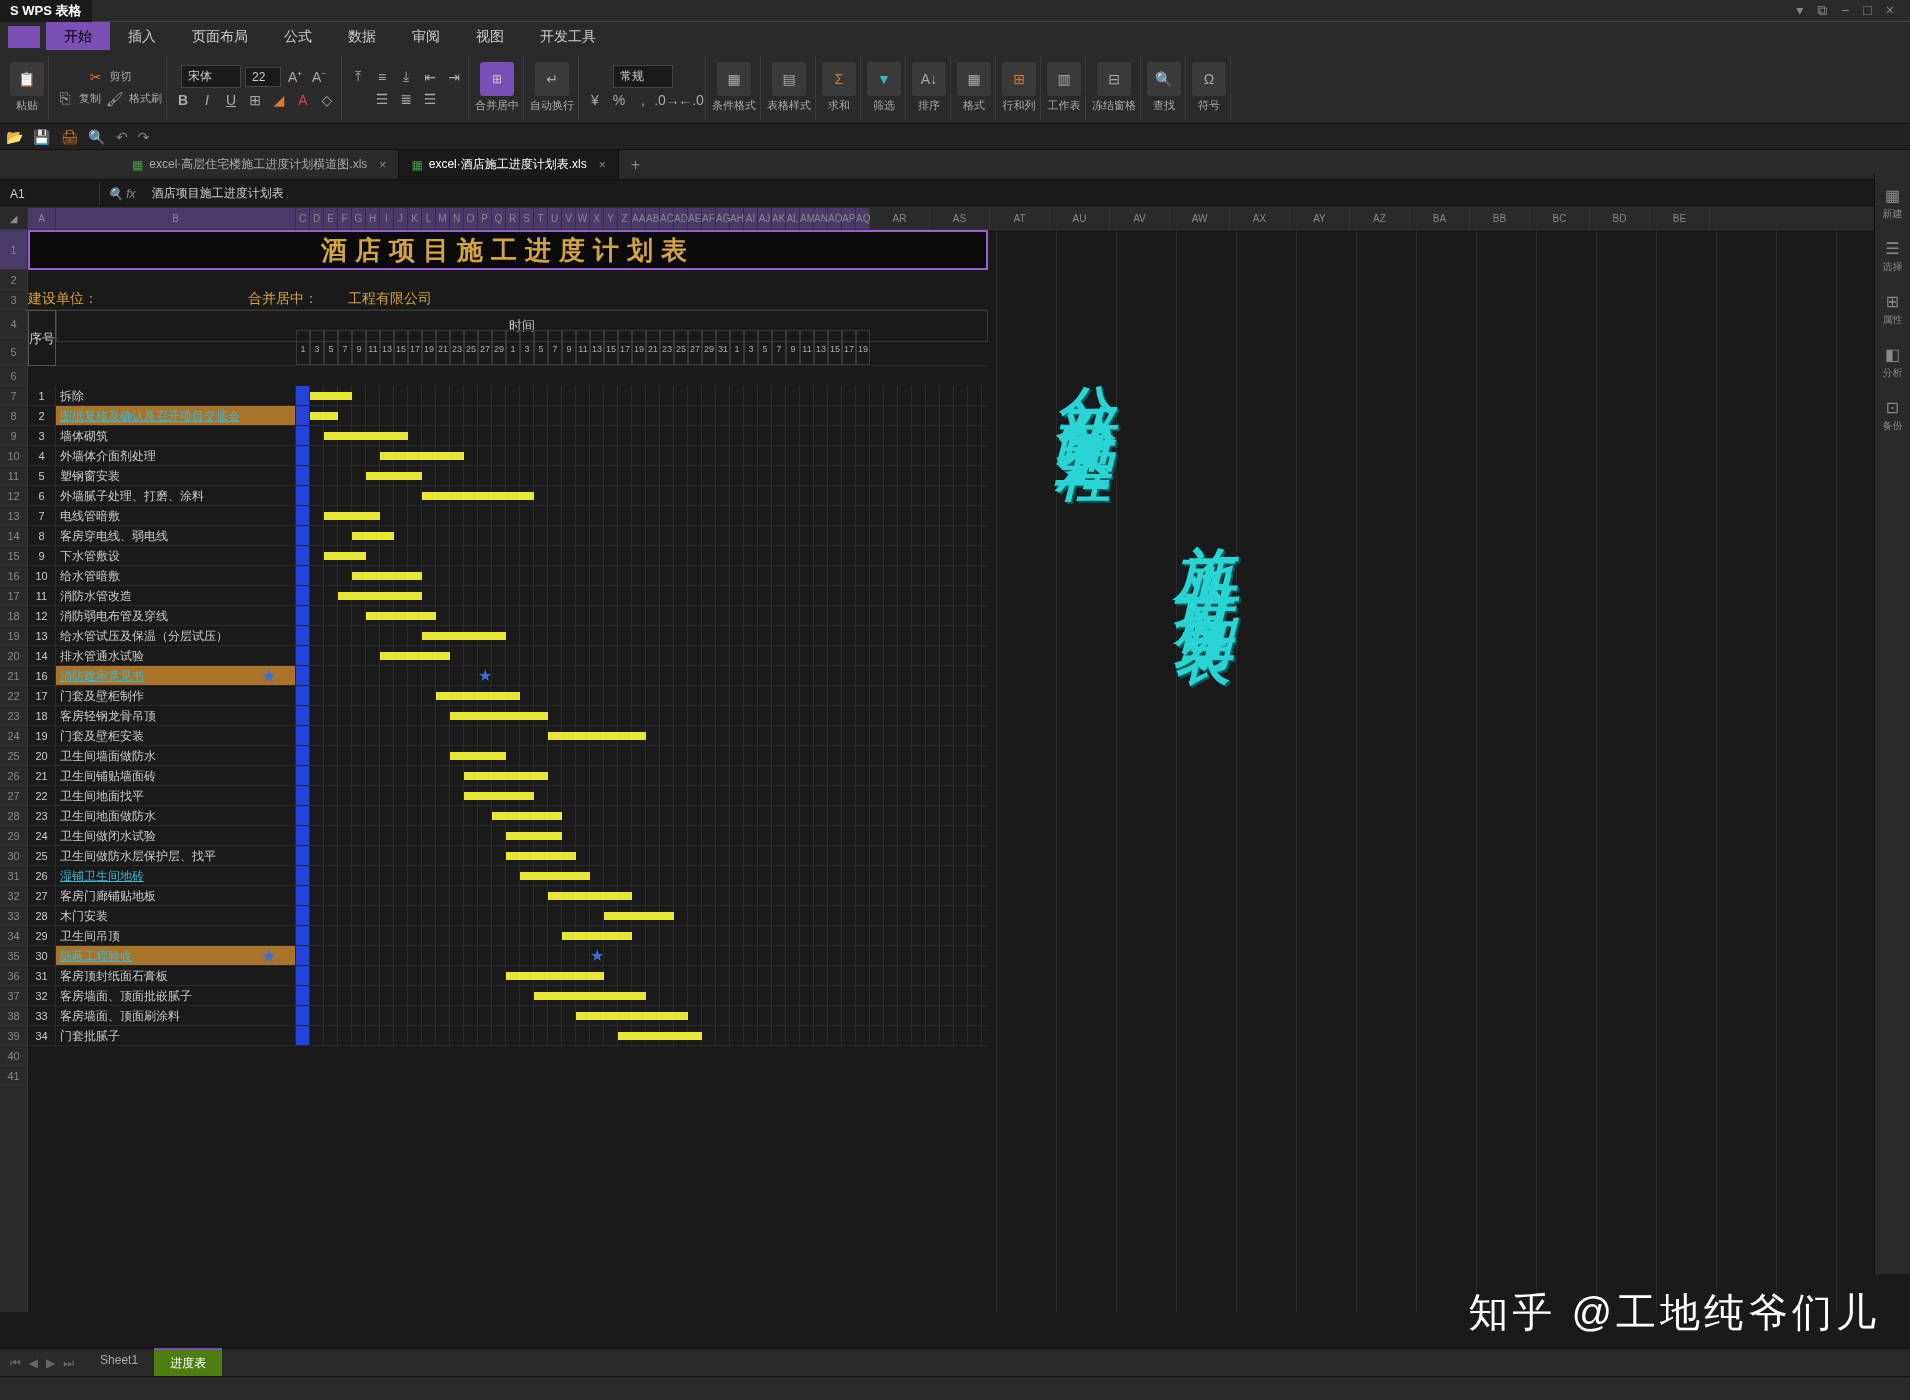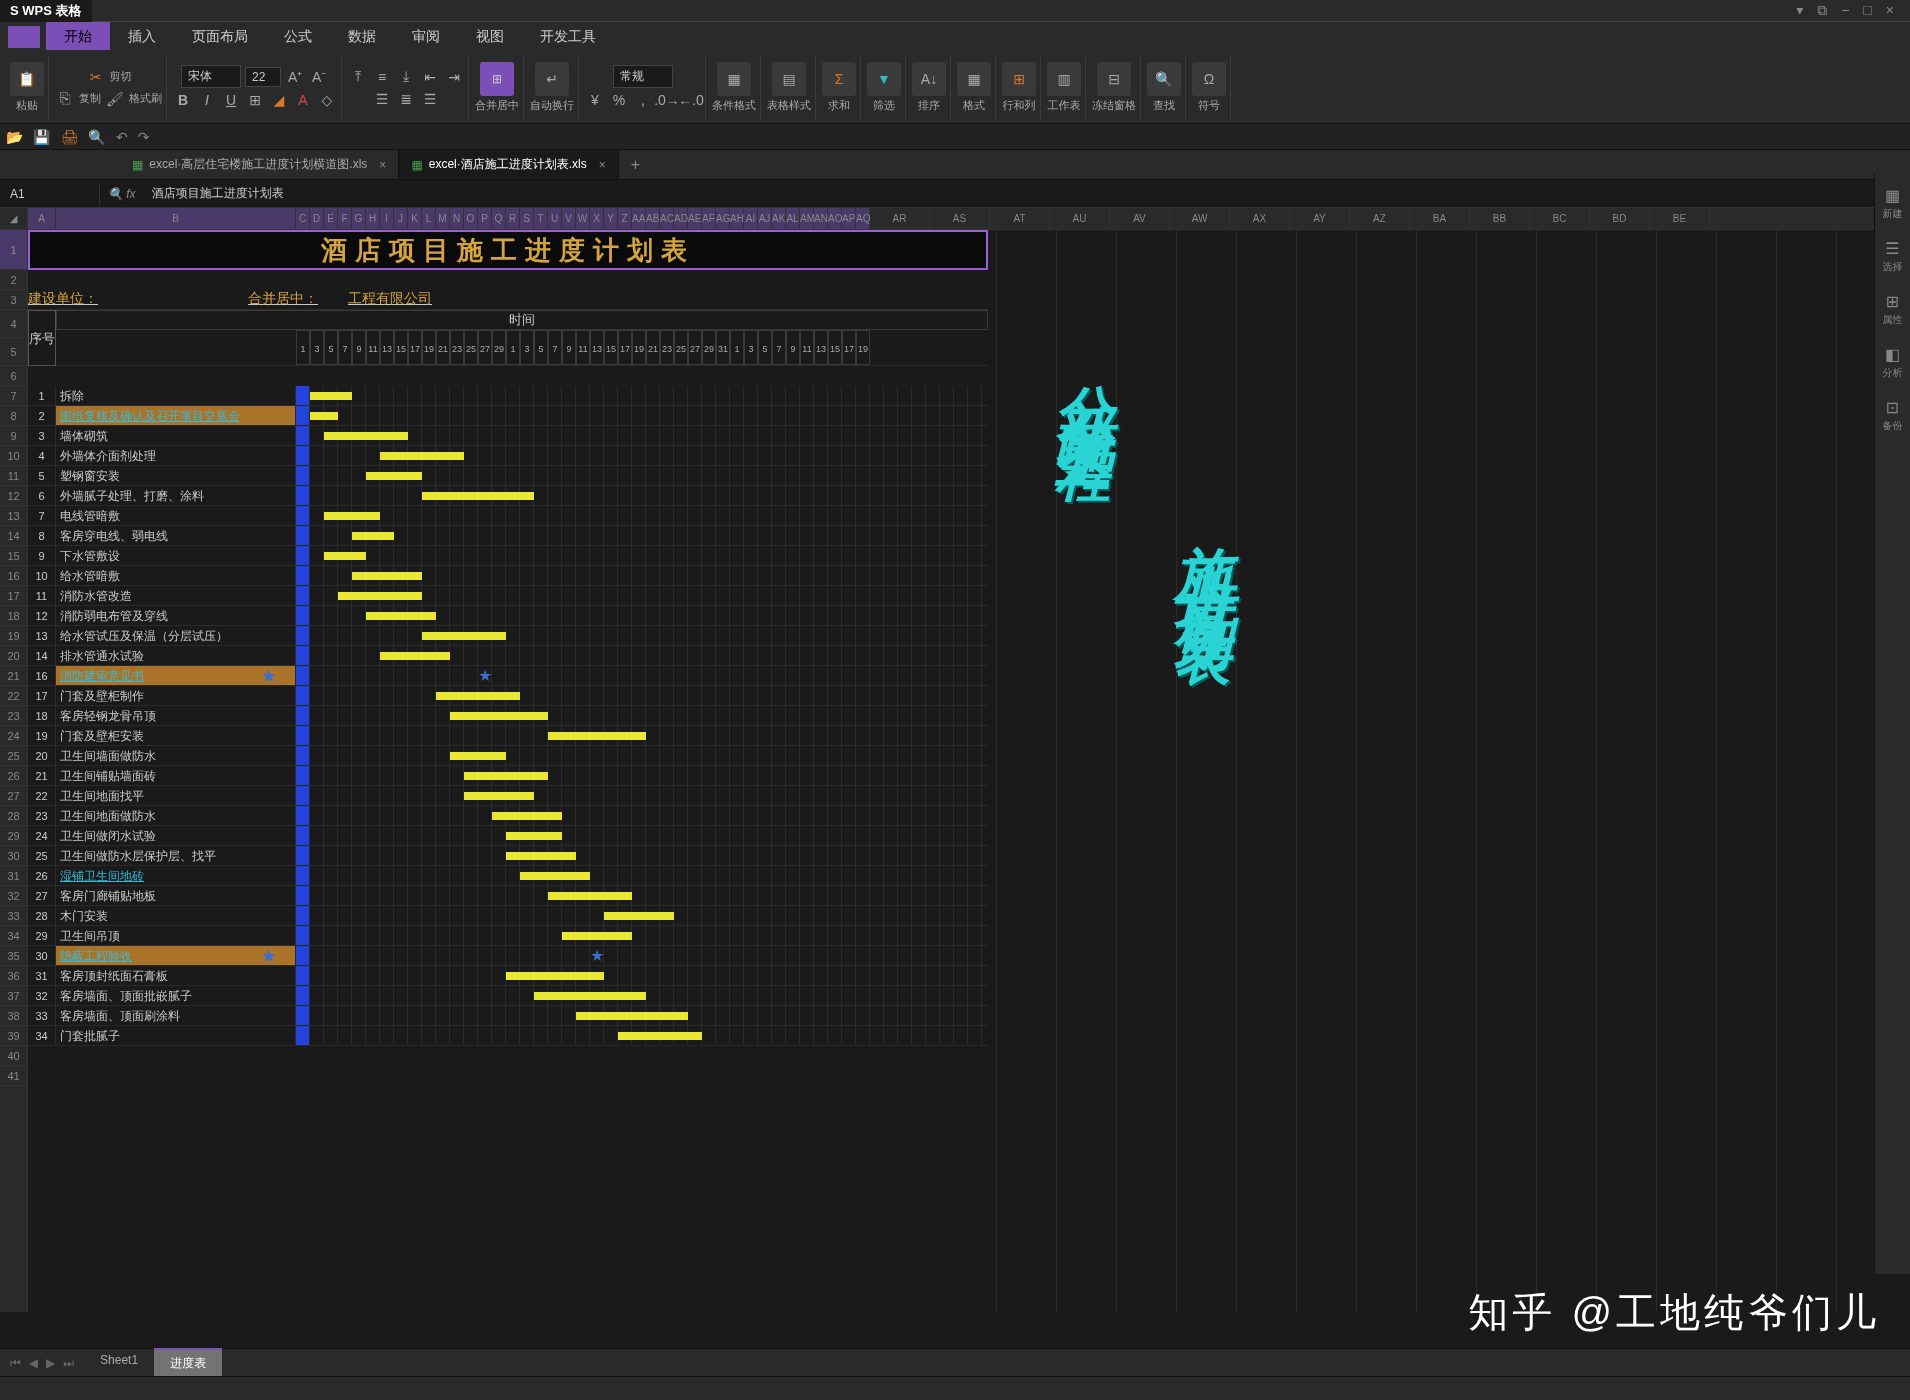--- a/index.html
+++ b/index.html
@@ -76,21 +76,21 @@
 .ov2{left:1170px;top:500px}
 
 .wm{position:absolute;bottom:60px;right:30px;font-size:40px;color:#fff;font-weight:500;letter-spacing:4px}
 
 .rightpanel{position:absolute;right:0;top:174px;width:36px;background:#2a2a2a;height:1100px;border-left:1px solid #111;display:flex;flex-direction:column;align-items:center;gap:18px;padding-top:12px}
 .rp-item{color:#888;font-size:10px;text-align:center;cursor:pointer}
 .rp-item .ico{font-size:16px;display:block;margin-bottom:2px}
 
 .sheettabs{position:absolute;bottom:24px;left:0;width:100%;height:28px;background:#2a2a2a;display:flex;align-items:center;padding-left:10px;border-top:1px solid #111}
 .stab{padding:5px 16px;font-size:12px;color:#aaa;cursor:pointer}
-.stab.active{background:#737373;color:#fff;border-top:2px solid #7b4fb5}
+.stab.active{background:#4d7c0f;color:#fff;border-top:2px solid #7b4fb5}
 .nav-arrows{display:flex;gap:8px;color:#666;padding-right:10px}
 
 .statusbar{position:absolute;bottom:0;left:0;width:100%;height:24px;background:#2a2a2a;border-top:1px solid #111}
 
 .extgrid{position:absolute;left:968px;top:0;right:0;bottom:0}
 .extgrid .vline{position:absolute;top:0;bottom:0;width:1px;background:#2a2a2a}
 .timeheader{display:flex;align-items:center;justify-content:center;border:1px solid #3a3a3a}
 </style>
 </head>
 <body>
@@ -385,29 +385,29 @@
         <div class="vline" style="left: 360px;"></div>
         <div class="vline" style="left: 420px;"></div>
         <div class="vline" style="left: 480px;"></div>
         <div class="vline" style="left: 540px;"></div>
         <div class="vline" style="left: 600px;"></div>
         <div class="vline" style="left: 660px;"></div>
         <div class="vline" style="left: 720px;"></div>
         <div class="vline" style="left: 780px;"></div>
         <div class="vline" style="left: 840px;"></div>
       </div>
-      <div class="srow" style="top: 60px; text-decoration: underline;">
+      <div class="srow" style="top: 60px;">
         <div class="lbl-build" style="width:120px">建设单位：</div>
         <div style="width:100px"></div>
         <div class="lbl-build" style="width:100px">合并居中：</div>
         <div class="lbl-build" style="width:150px">工程有限公司</div>
       </div>
       <div class="srow" style="top: 80px; height: 56px;">
         <div class="c-idx" style="line-height:56px;height:56px;border:1px solid #555;font-size:13px">序号</div>
-        <div class="timeheader" style="flex:1;height:20px;font-size:13px">时间</div>
+        <div class="timeheader" style="flex:1;height:32px;font-size:13px">时间</div>
       </div>
       <div class="srow" style="top: 100px; left: 268px; width: 692px; height: 36px;">
         <div class="gcell" style="font-size:9px;text-align:center;line-height:36px;color:#aaa;border:1px solid #3a3a3a">1</div>
         <div class="gcell" style="font-size:9px;text-align:center;line-height:36px;color:#aaa;border:1px solid #3a3a3a">3</div>
         <div class="gcell" style="font-size:9px;text-align:center;line-height:36px;color:#aaa;border:1px solid #3a3a3a">5</div>
         <div class="gcell" style="font-size:9px;text-align:center;line-height:36px;color:#aaa;border:1px solid #3a3a3a">7</div>
         <div class="gcell" style="font-size:9px;text-align:center;line-height:36px;color:#aaa;border:1px solid #3a3a3a">9</div>
         <div class="gcell" style="font-size:9px;text-align:center;line-height:36px;color:#aaa;border:1px solid #3a3a3a">11</div>
         <div class="gcell" style="font-size:9px;text-align:center;line-height:36px;color:#aaa;border:1px solid #3a3a3a">13</div>
         <div class="gcell" style="font-size:9px;text-align:center;line-height:36px;color:#aaa;border:1px solid #3a3a3a">15</div>

